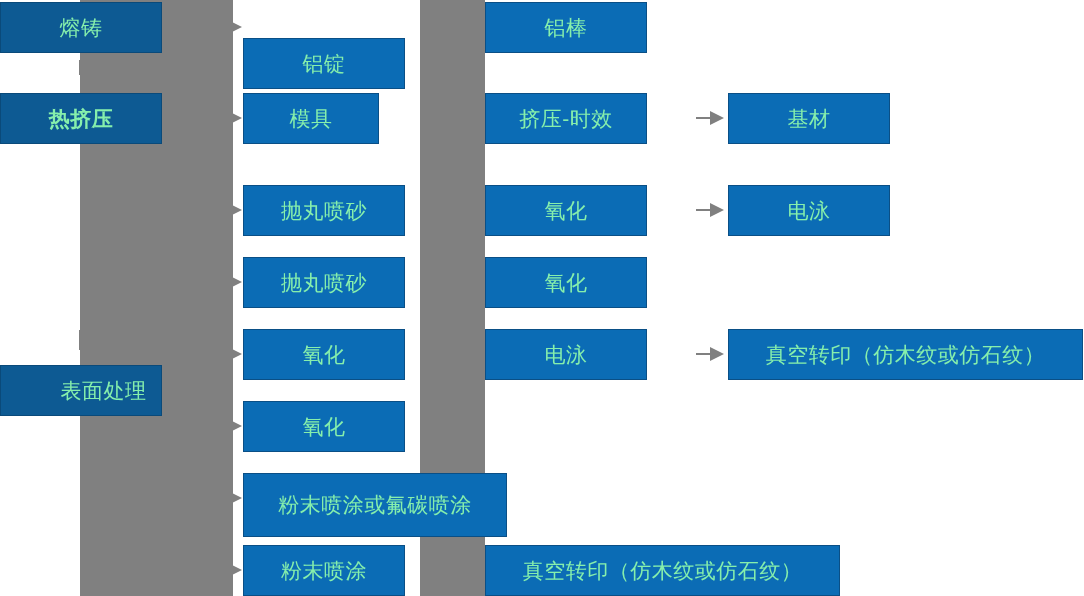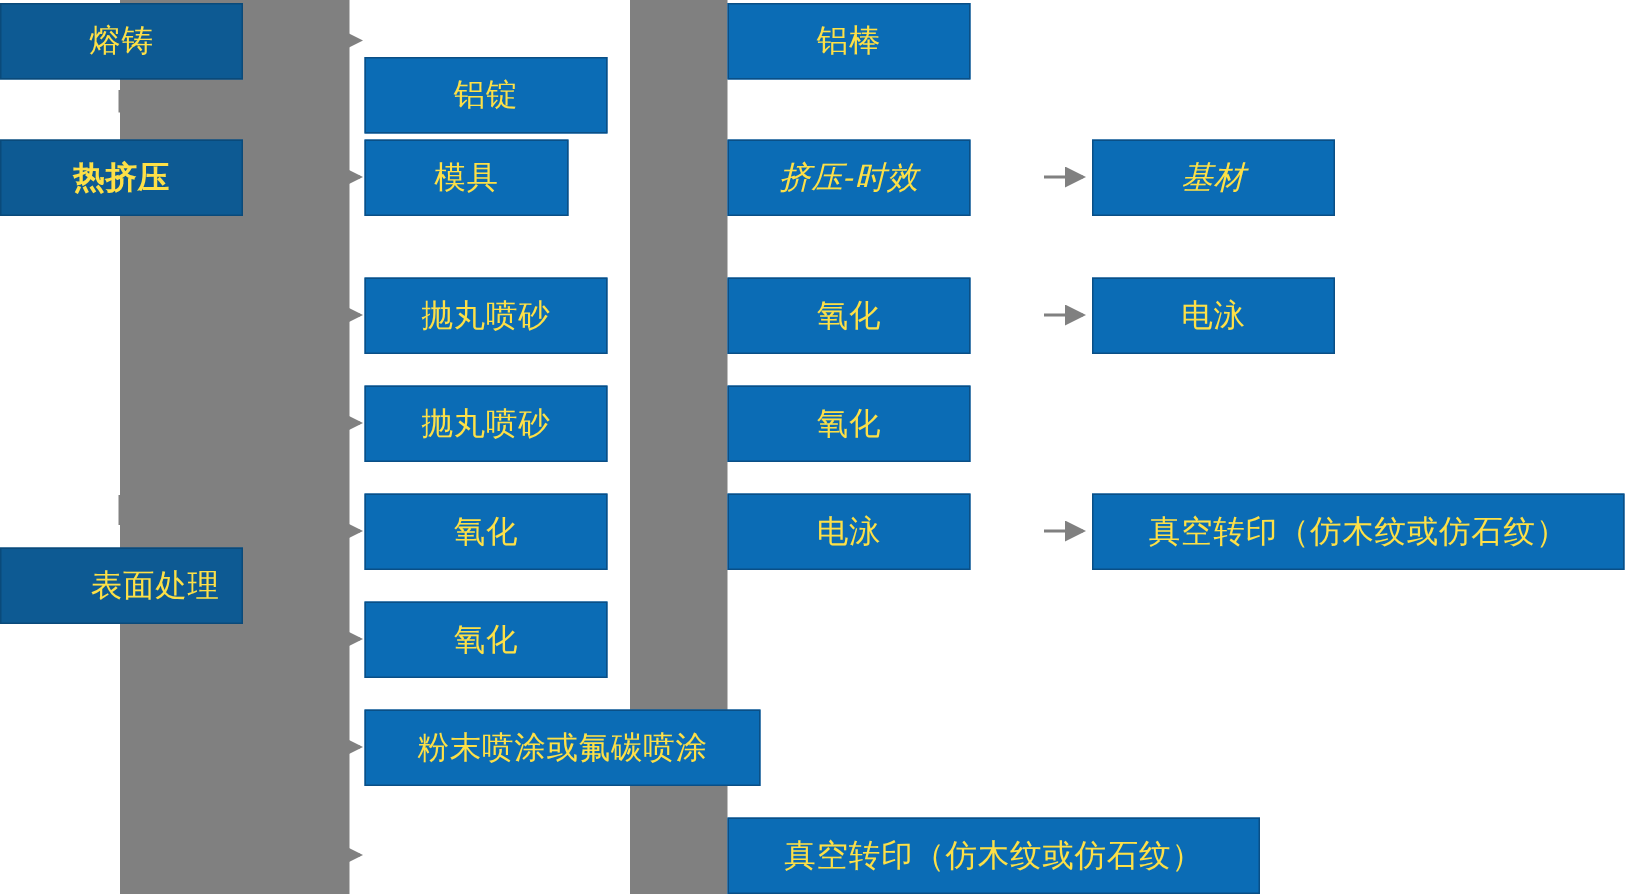--- a/index.html
+++ b/index.html
@@ -17,21 +17,21 @@
   #canvas {
     position: absolute;
     left: 0; top: 0;
     width: 1084px;
     height: 596px;
   }
   .node {
     position: absolute;
     background: #0b6cb5;
     border: 1px solid #0a4f86;
-    color: #fde047;
+    color: #86efac;
     display: flex;
     align-items: center;
     justify-content: center;
     font-size: 21px;
     line-height: 1.1;
     box-sizing: border-box;
     white-space: nowrap;
     letter-spacing: 0.5px;
   }
   .node.dark {
@@ -86,26 +86,27 @@
   <div class="node dark" style="left:0px; top:2px; width:162px; height:51px;">熔铸</div>
   <div class="node dark" style="left:0px; top:93px; width:162px; height:51px;font-weight:bold;">热挤压</div>
   <div class="node dark" style="left:0px; top:365px; width:162px; height:51px;padding-left:45px;">表面处理</div>
 
   <div class="node" style="left:243px; top:2px; width:162px; height:51px;margin-top:36px;">铝锭</div>
   <div class="node" style="left:243px; top:93px; width:136px; height:51px;">模具</div>
   <div class="node" style="left:243px; top:185px; width:162px; height:51px;">抛丸喷砂</div>
   <div class="node" style="left:243px; top:257px; width:162px; height:51px;">抛丸喷砂</div>
   <div class="node" style="left:243px; top:329px; width:162px; height:51px;">氧化</div>
   <div class="node" style="left:243px; top:401px; width:162px; height:51px;">氧化</div>
-  <div class="node" style="left:243px; top:473px; width:264px; height:51px;">粉末喷涂或氟碳喷涂</div>
+  <div class="node" style="left:243px; top:473px; width:264px; height:64px;">粉末喷涂或氟碳喷涂</div>
+  <div class="node" style="left:243px; top:545px; width:162px; height:51px;">粉末喷涂</div>
 
   <div class="node" style="left:485px; top:2px; width:162px; height:51px;">铝棒</div>
-  <div class="node" style="left:485px; top:93px; width:162px; height:51px;font-style:italic;">挤压-时效</div>
+  <div class="node" style="left:485px; top:93px; width:162px; height:51px;">挤压-时效</div>
   <div class="node" style="left:485px; top:185px; width:162px; height:51px;">氧化</div>
   <div class="node" style="left:485px; top:257px; width:162px; height:51px;">氧化</div>
   <div class="node" style="left:485px; top:329px; width:162px; height:51px;">电泳</div>
   <div class="node" style="left:485px; top:545px; width:355px; height:51px;">真空转印（仿木纹或仿石纹）</div>
 
-  <div class="node" style="left:728px; top:93px; width:162px; height:51px;font-style:italic;">基材</div>
+  <div class="node" style="left:728px; top:93px; width:162px; height:51px;">基材</div>
   <div class="node" style="left:728px; top:185px; width:162px; height:51px;">电泳</div>
   <div class="node" style="left:728px; top:329px; width:355px; height:51px;">真空转印（仿木纹或仿石纹）</div>
 
 </div>
 
 </body></html>

